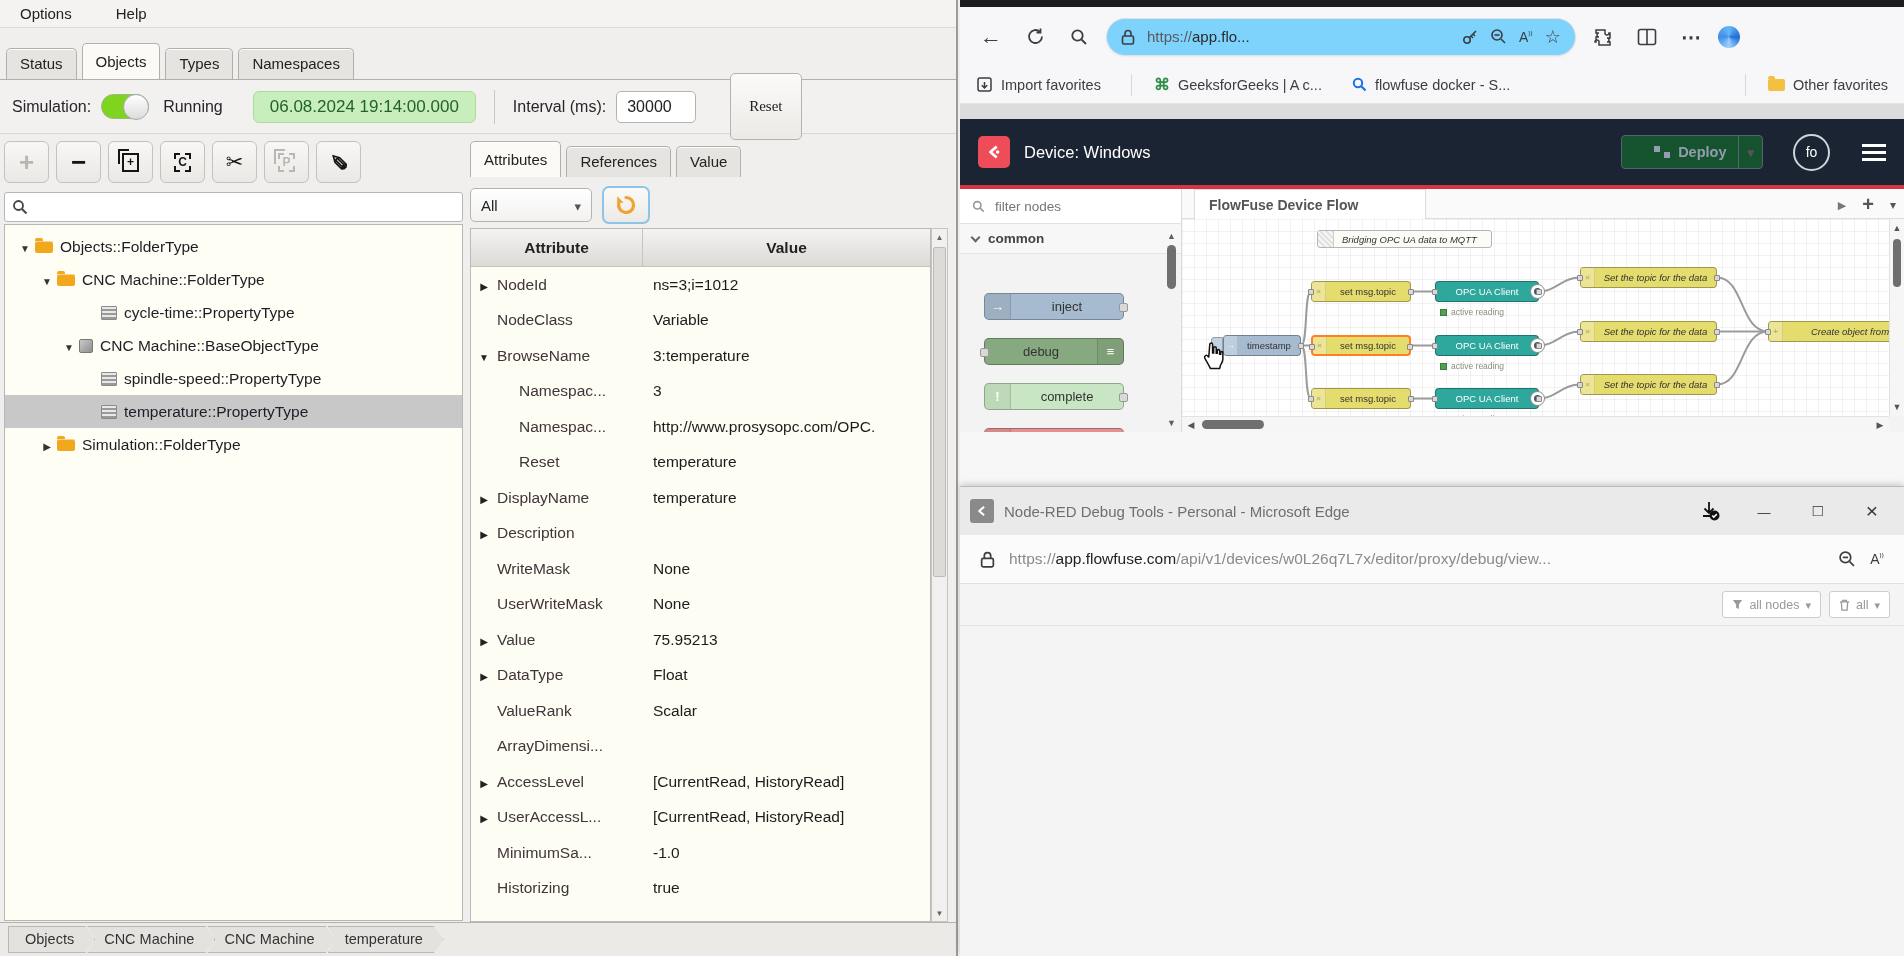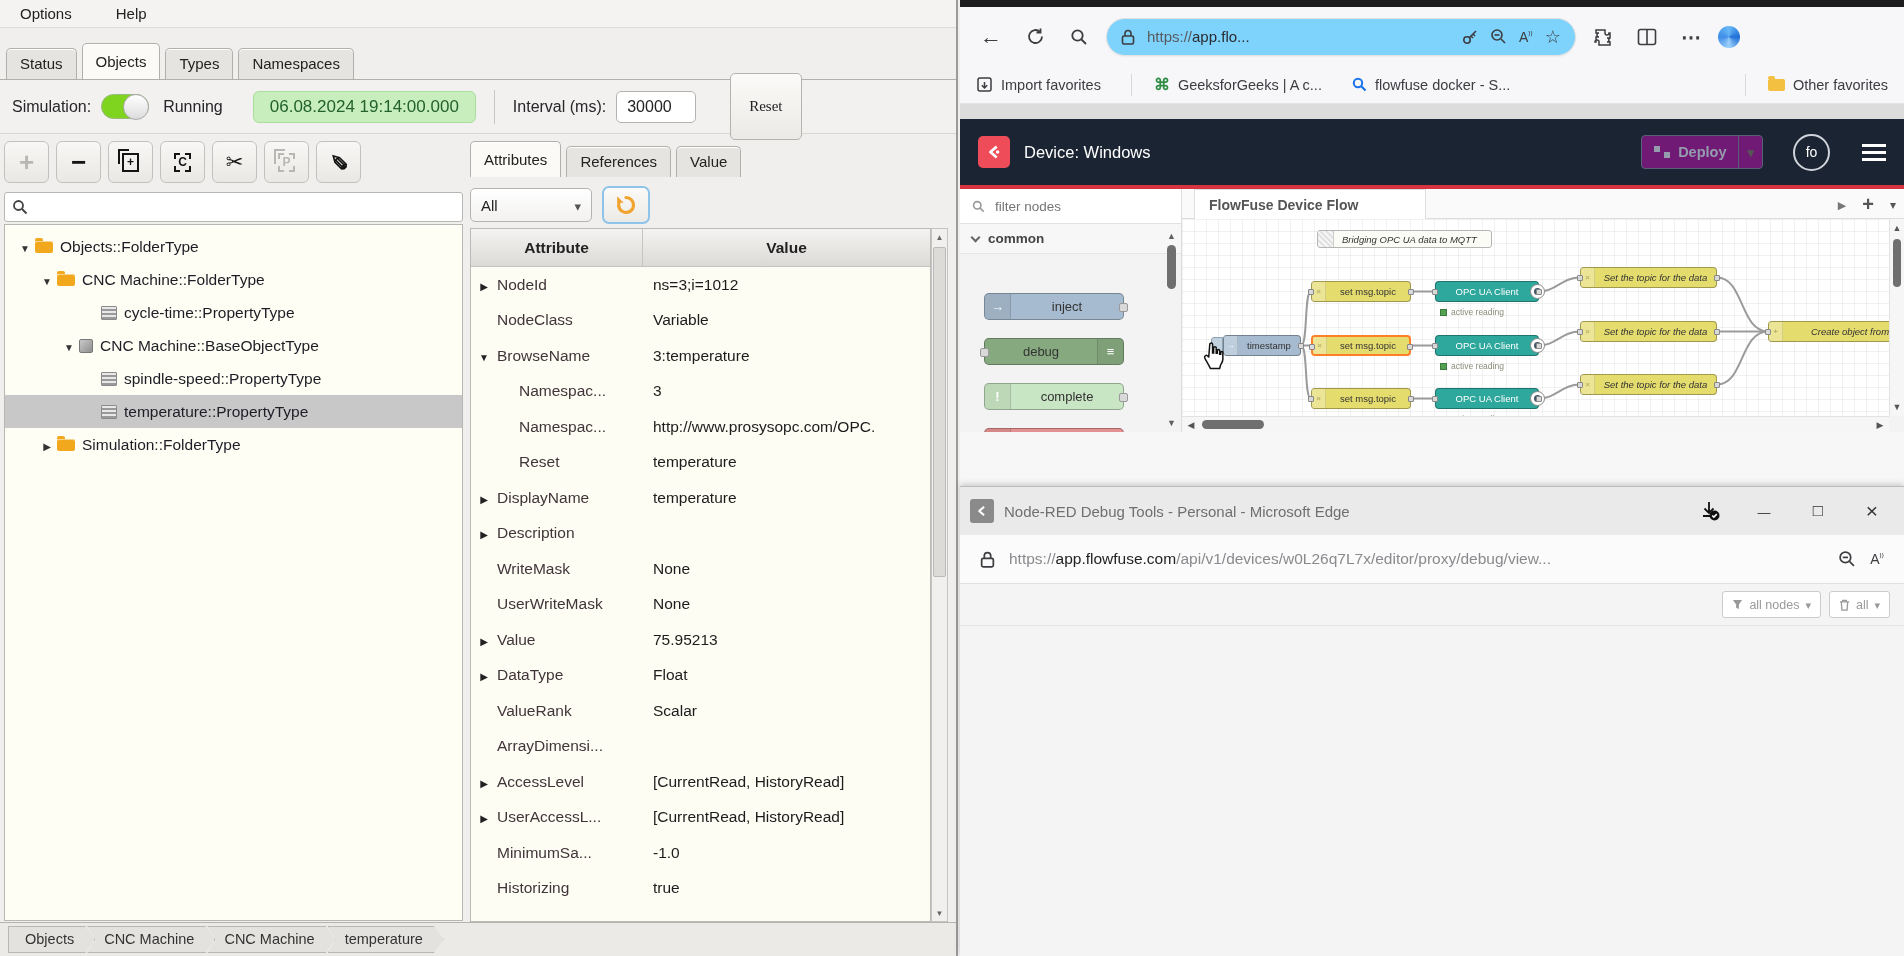--- a/index.html
+++ b/index.html
@@ -87,21 +87,21 @@
   .fav-div{width:1px;height:22px;background:#d8d8db;margin-right:22px;}
   .gfg-ic{color:#2f8d46;font-weight:700;font-size:16px;}
   .gfg-ic::before{content:"⌘";}
   .mini-folder{width:17px;height:12px;background:#f4c042;border-radius:2px;position:relative;}
   .mini-folder::before{content:"";position:absolute;top:-3px;left:0;width:7px;height:3px;background:#f4c042;border-radius:2px 2px 0 0;}
   .fav-spacer{flex:1;}
   .nr-gap{position:absolute;left:0;top:104px;right:0;height:15px;background:#dcdcdc;}
   .nr-header{position:absolute;left:0;top:119px;right:0;height:66px;background:#1b2432;display:flex;align-items:center;padding:0 18px;gap:14px;}
   .ff-logo{width:32px;height:32px;border-radius:5px;background:#ee4c58;display:grid;place-items:center;}
   .nr-title{color:#fff;font-size:16.5px;flex:1;}
-  .deploy-btn{height:34px;background:#701a75;border:1px solid #566076;border-radius:4px;display:flex;align-items:center;color:#949cae;font-size:14.5px;font-weight:700;}
+  .deploy-btn{height:34px;background:#14532d;border:1px solid #566076;border-radius:4px;display:flex;align-items:center;color:#949cae;font-size:14.5px;font-weight:700;padding-left:20px;}
   .deploy-btn .main{display:flex;align-items:center;gap:8px;padding:0 12px;}
   .deploy-btn .dd{border-left:1px solid #566076;padding:0 8px;align-self:stretch;display:grid;place-items:center;}
   .dep-ic{width:16px;height:12px;position:relative;}
   .dep-ic::before,.dep-ic::after{content:"";position:absolute;width:6px;height:6px;background:#949cae;}
   .dep-ic::before{left:0;top:0;}
   .dep-ic::after{right:0;bottom:0;}
   .avatar{width:37px;height:37px;border-radius:50%;border:2px solid #cfd3da;color:#fff;display:grid;place-items:center;font-size:14px;margin-left:16px;}
   .burger{width:24px;height:17px;background:repeating-linear-gradient(#fff 0 3px,transparent 3px 7px);margin-left:18px;}
   .nr-redline{position:absolute;left:0;top:185px;right:0;height:4px;background:#d8343f;}
   .nr-body{position:absolute;left:0;top:189px;right:0;height:243px;background:#f3f3f3;overflow:hidden;}

